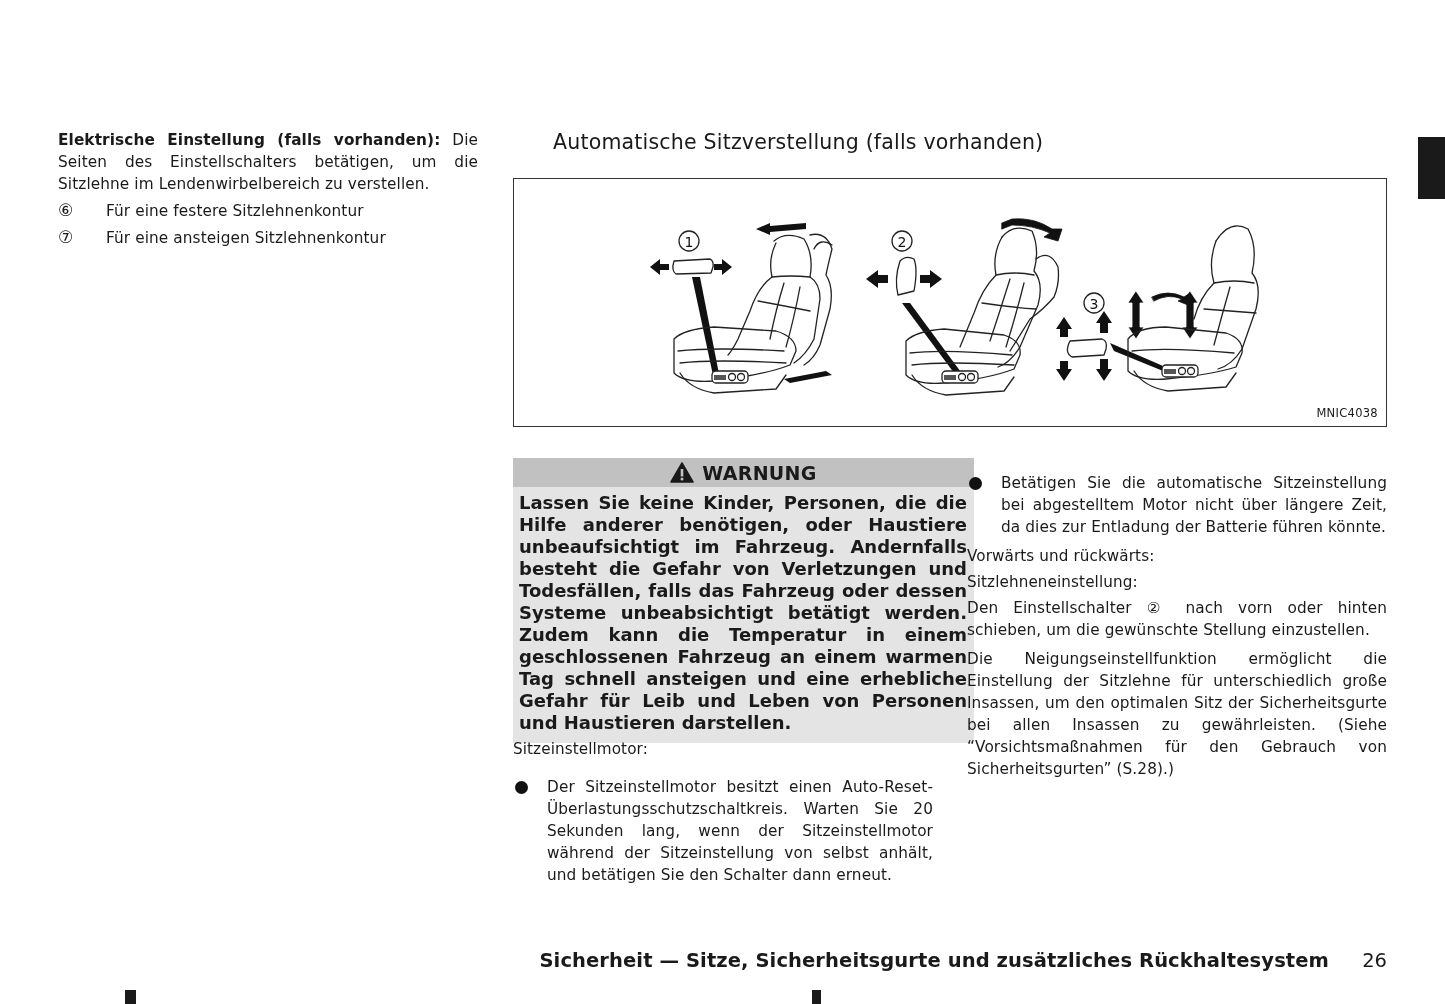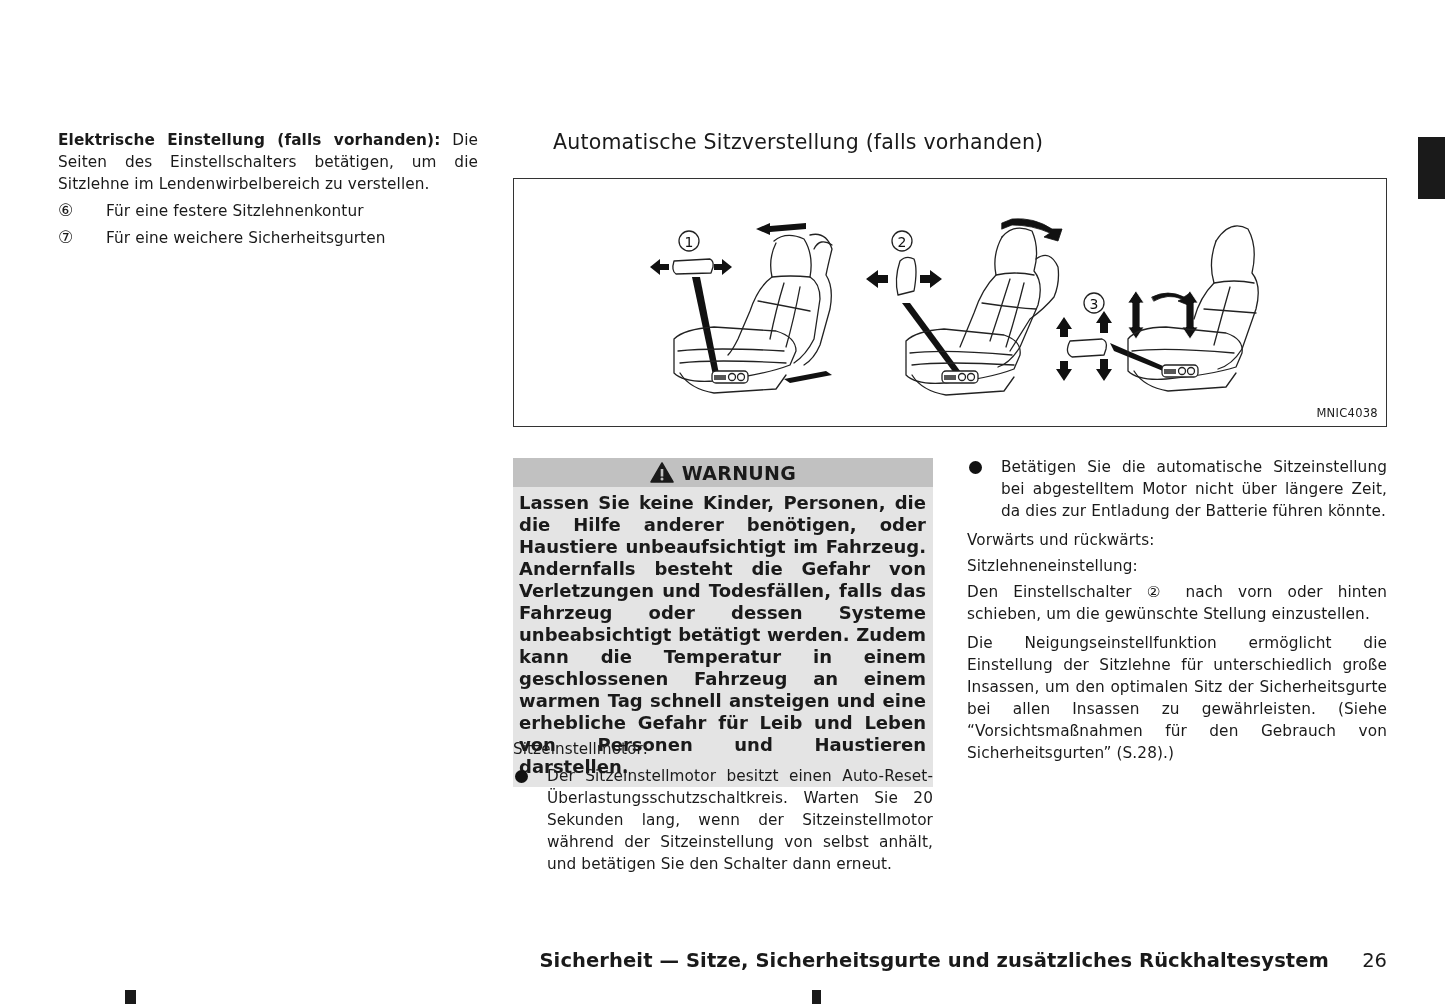--- a/index.html
+++ b/index.html
@@ -21,29 +21,29 @@
 
   
   #section-title { left: 513px; top: 130px; font-size: 20.5px; letter-spacing: 0.2px; color: #1a1a1a; margin-left: 40px; }
 
   
   #figure { left: 513px; top: 178px; width: 872px; height: 247px; border: 1.6px solid #333; box-sizing: content-box; }
   #figure svg { position: absolute; left: 0; top: 0; }
   #figure-code { right: 8px; bottom: 6px; font-size: 11.5px; letter-spacing: 0.3px; }
 
   
-  #warning { left: 513px; top: 458px; width: 420px; }
+  #warning { left: 513px; top: 458px; width: 461px; }
   #warning-header { background: #c1c1c1; height: 29px; display: flex; align-items: center; justify-content: center; font-weight: bold; font-size: 19px; letter-spacing: 0.3px; }
   #warning-header svg { margin-right: 8px; }
   #warning-body { background: #e4e4e4; padding: 5px 7px 9px 6px; font-weight: bold; font-size: 18px; line-height: 22px; }
 
   
   #notes { left: 513px; top: 738px; width: 420px; }
   .subhead { font-weight: normal; font-size: 15.2px; line-height: 22px; margin-bottom: 5px; }
-  .bullet { display: flex; }
+  .bullet { display: flex; margin-top: 16px; }
   .bullet .dot { flex: 0 0 34px; width: 34px; position: relative; }
   .bullet .dot span { position: absolute; left: 2px; top: 5px; width: 13px; height: 13px; border-radius: 50%; background: #111; display: block; }
   .bullet .txt { flex: 1; }
 
   
   #right-col { left: 967px; top: 456px; width: 420px; }
   #right-col .block { margin-bottom: 7px; }
   #right-col .subhead { margin-bottom: 4px; }
 
   
@@ -58,21 +58,21 @@
 <body>
 
 <div id="left-col" class="abs body-text">
   <p class="para justify"><span class="bold">Elektrische Einstellung (falls vorhanden):</span><span> Die Seiten des Einstellschalters betätigen, um die Sitzlehne im Lendenwirbelbereich zu verstellen.</span></p>
   <div class="num-item">
     <span class="circ">⑥</span>
     <span>Für eine festere Sitzlehnenkontur</span>
   </div>
   <div class="num-item">
     <span class="circ">⑦</span>
-    <span>Für eine weichere Sicherheitsgurten</span>
+    <span>Für eine ansteigen Sitzlehnenkontur</span>
   </div>
 </div>
 
 <div id="section-title" class="abs">Automatische Sitzverstellung (falls vorhanden)</div>
 
 <div id="figure" class="abs">
   <svg width="872" height="247" viewBox="0 0 872 247" fill="none" stroke="#222" stroke-width="1.3" stroke-linejoin="round" stroke-linecap="round">
 
     <g>
 

